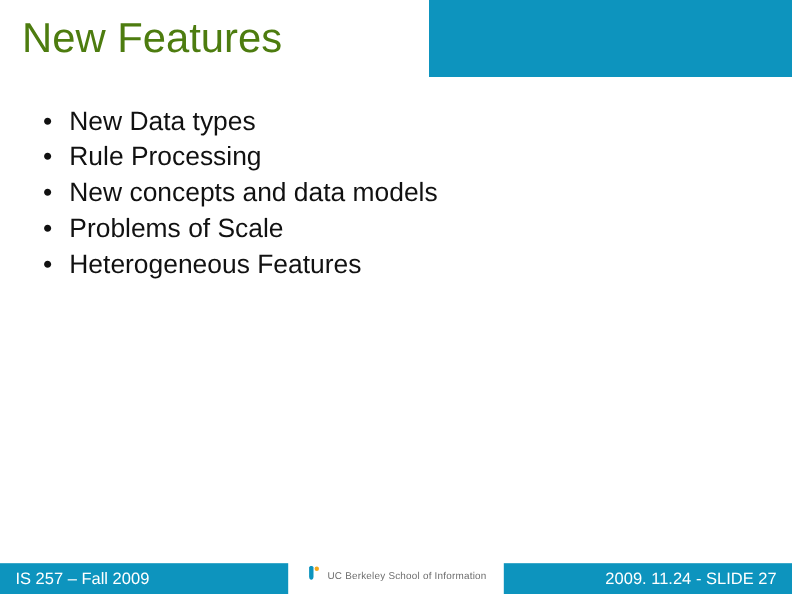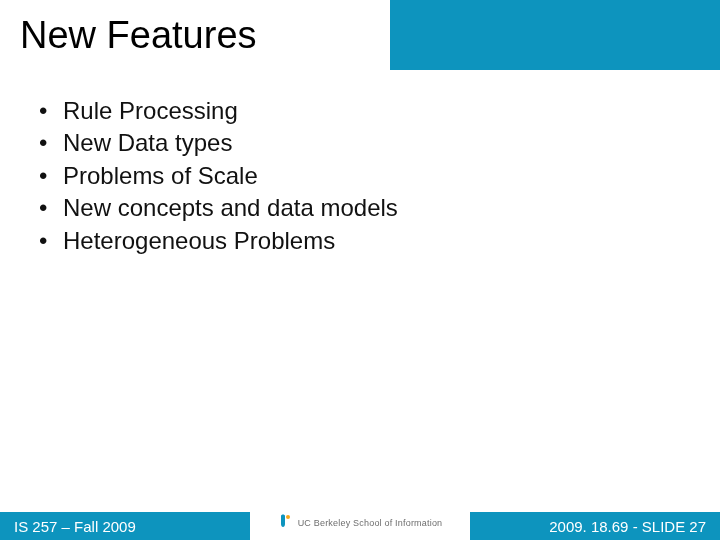--- a/index.html
+++ b/index.html
@@ -34,21 +34,21 @@
     background: #fff;
     display: flex;
     align-items: center;
     padding-left: 20px;
     box-sizing: border-box;
   }
   .title-box h1 {
     margin: 0;
     font-size: 38px;
     font-weight: normal;
-    color: #000000;
+    color: #4d7c0f;
   }
   .content {
     position: absolute;
     top: 95px;
     left: 35px;
     right: 40px;
   }
   .content ul {
     margin: 0;
     padding: 0;
@@ -86,21 +86,21 @@
   }
   .footer-left, .footer-right {
     white-space: nowrap;
   }
   .footer-center {
     position: absolute;
     left: 50%;
     transform: translateX(-50%);
     bottom: 0;
     height: 35px;
-    width: 220px;
+    width: 196px;
     background: #fff;
     display: flex;
     align-items: center;
     justify-content: center;
     gap: 6px;
   }
   .footer-center .logo-mark {
     width: 14px;
     height: 18px;
     display: inline-block;
@@ -116,31 +116,31 @@
 
 <div class="slide">
 
   <div class="header-band"></div>
   <div class="title-box">
     <h1>New Features</h1>
   </div>
 
   <div class="content">
     <ul>
+      <li>New Data types</li>
       <li>Rule Processing</li>
-      <li>New Data types</li>
+      <li>New concepts and data models</li>
       <li>Problems of Scale</li>
-      <li>New concepts and data models</li>
-      <li>Heterogeneous Problems</li>
+      <li>Heterogeneous Features</li>
     </ul>
   </div>
 
   <div class="footer-band">
     <span class="footer-left">IS 257 – Fall 2009</span>
-    <span class="footer-right">2009. 18.69 - SLIDE 27</span>
+    <span class="footer-right">2009. 11.24 - SLIDE 27</span>
   </div>
 
   <div class="footer-center">
     <span class="logo-mark">
       <svg viewBox="0 0 14 18" width="14" height="18">
         <path d="M3 2 C3 0, 7 0, 7 2 L7 10 C7 14, 3 14, 3 10 Z" fill="#0d94be"></path>
         <circle cx="10" cy="3" r="2" fill="#f5a81c"></circle>
       </svg>
     </span>
     <span class="logo-text">UC Berkeley School of Information</span>

